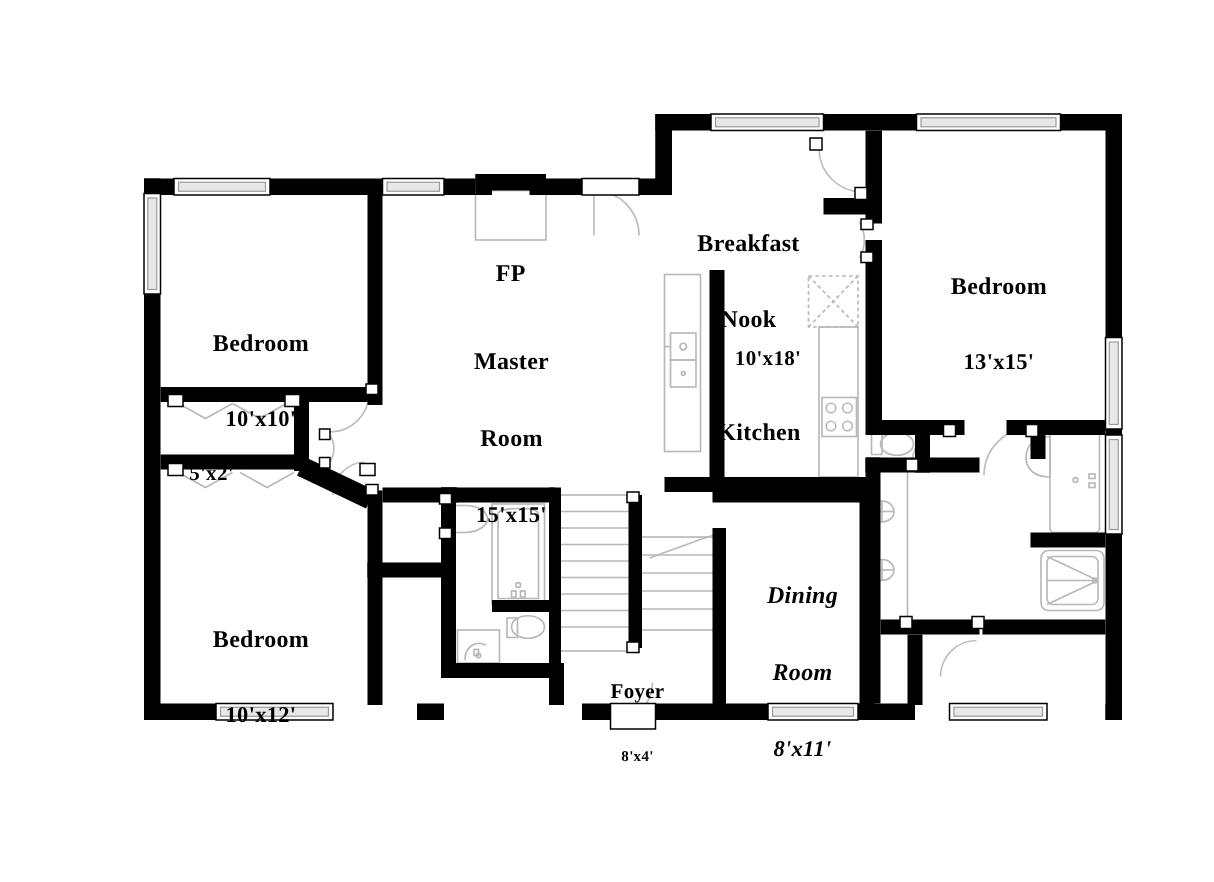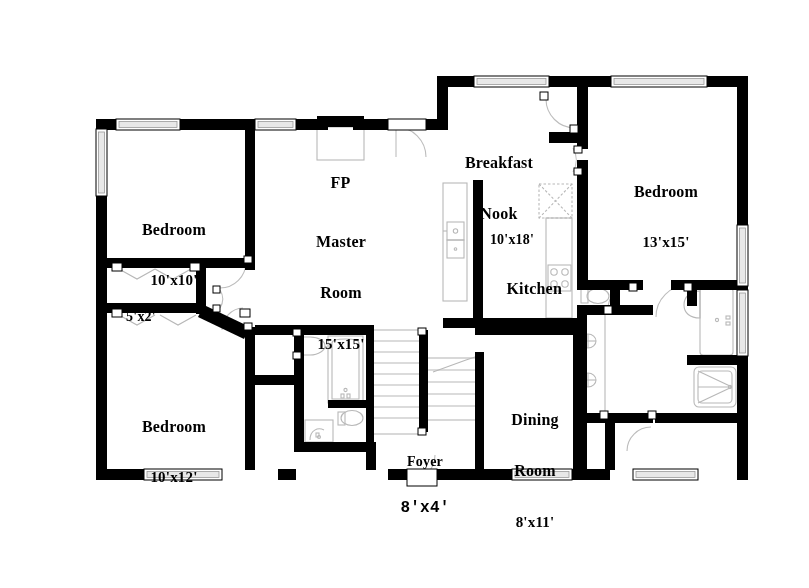--- a/index.html
+++ b/index.html
@@ -396,34 +396,34 @@
 
   <div class="label lbl-room" style="left:449px; top:119px; width:100px;">
     <div>Breakfast</div>
     <div>Nook</div>
   </div>
 
   <div class="label lbl-mid" style="left:475px; top:202px; width:74px;">
     <div>10'x18'</div>
   </div>
 
-  <div class="label lbl-room" style="left:482px; top:245px; width:80px;text-align:right;">
+  <div class="label lbl-room" style="left:466px; top:245px; width:80px;">
     <div>Kitchen</div>
   </div>
 
   <div class="label lbl-room" style="left:605px; top:148px; width:122px;">
     <div>Bedroom</div>
     <div class="lbl-dim">13'x15'</div>
   </div>
 
-  <div class="label lbl-room" style="left:490px; top:376px; width:90px;">
+  <div class="label lbl-room" style="left:490px; top:354px; width:90px;font-style:italic;">
     <div>Dining</div>
     <div>Room</div>
     <div class="lbl-dim">8'x11'</div>
   </div>
 
   <div class="label lbl-mid" style="left:390px; top:424px; width:70px;">
     <div>Foyer</div>
-    <div class="lbl-small" style="font-size:16px;font-family:Liberation Mono, monospace;">8'x4'</div>
+    <div class="lbl-small" style="font-size:10px;">8'x4'</div>
   </div>
 
 
 </div>
 
 </body></html>

